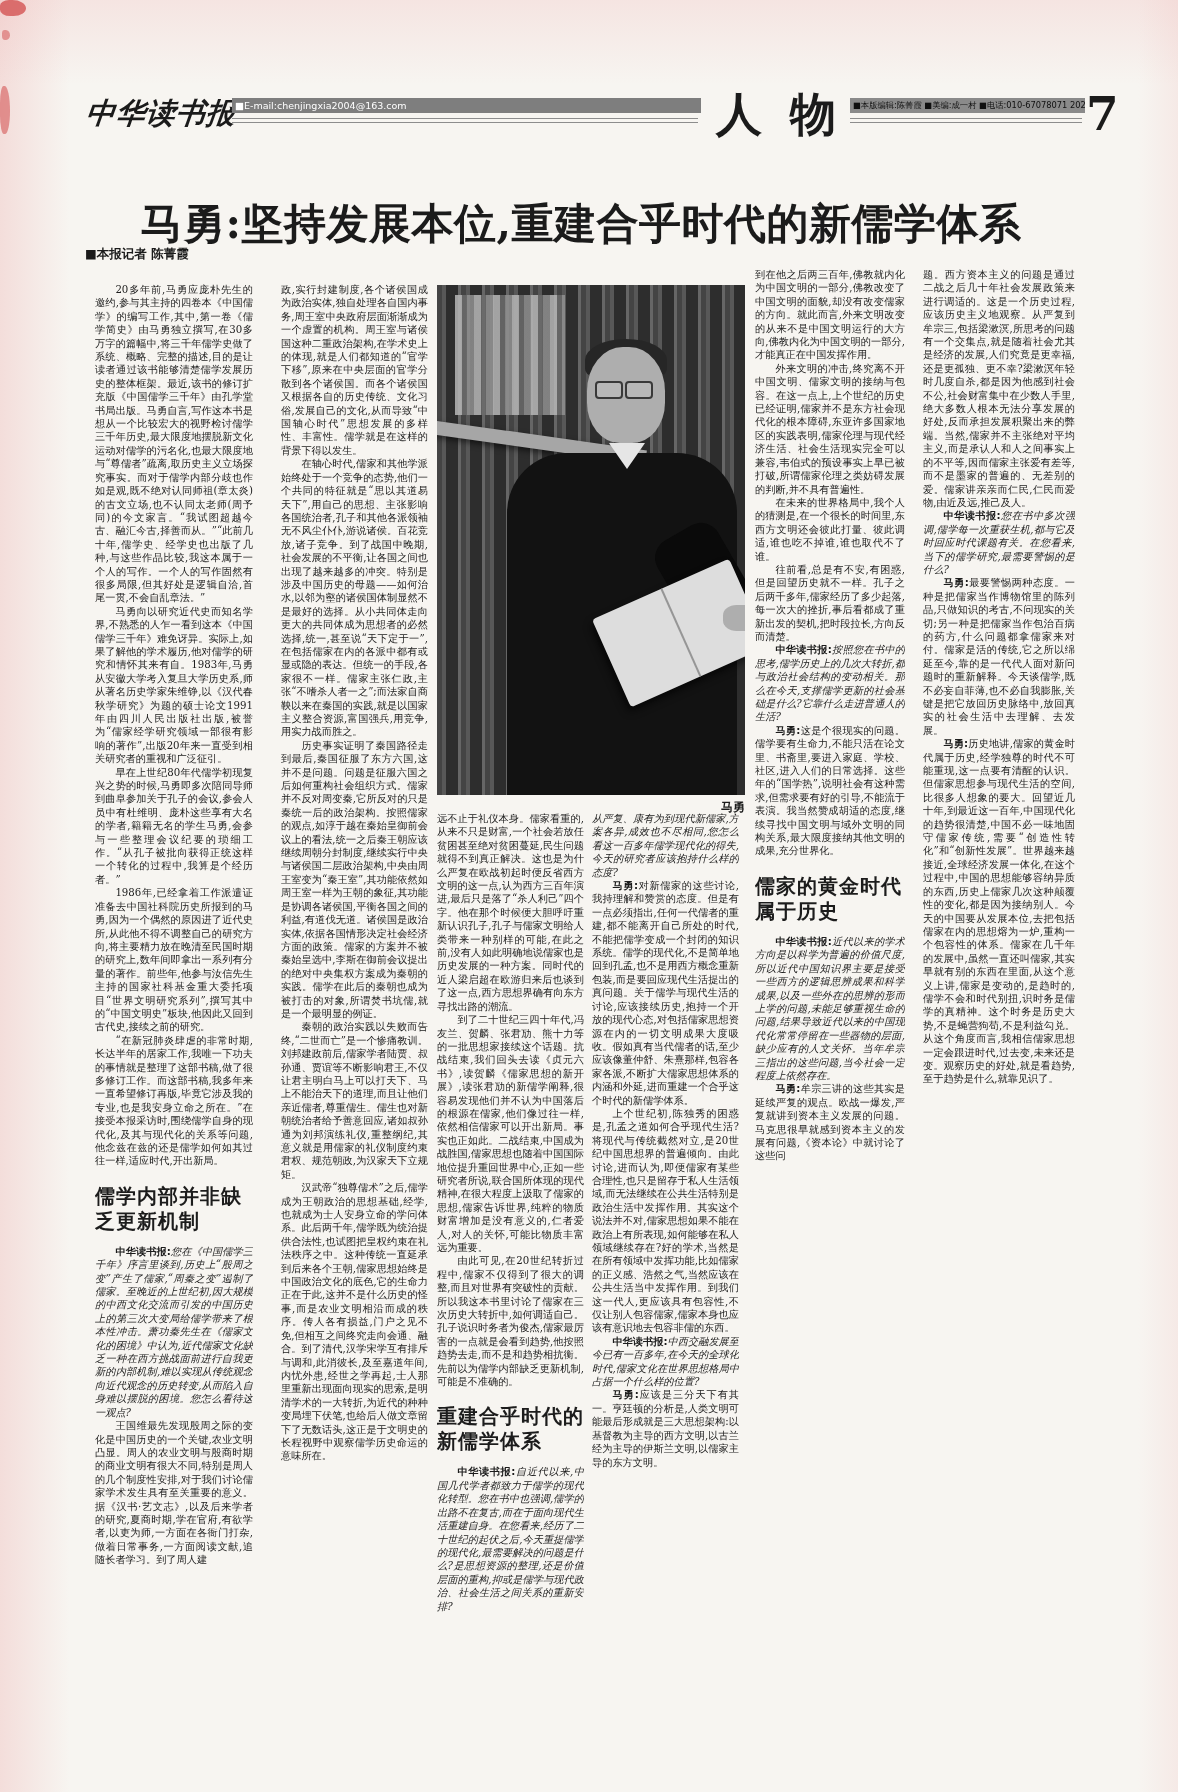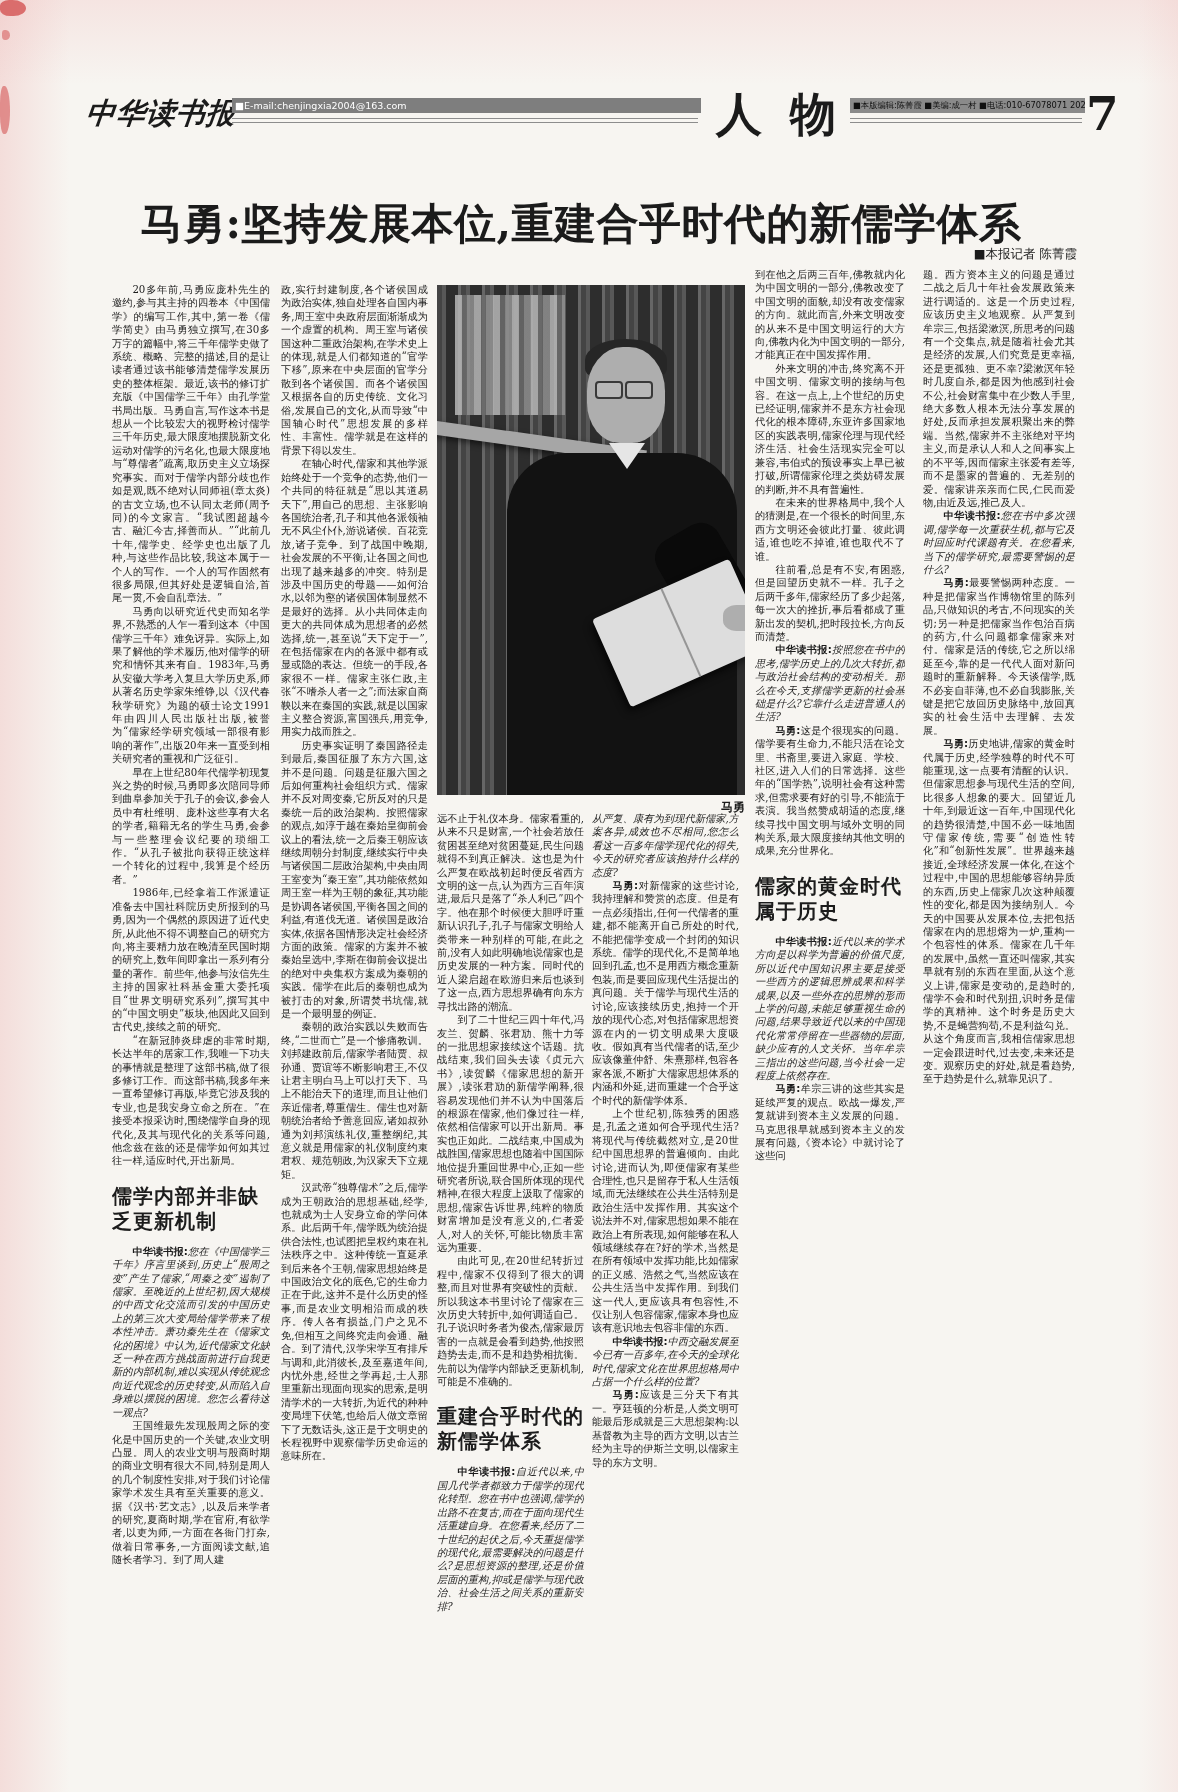--- a/index.html
+++ b/index.html
@@ -33,28 +33,28 @@
   .dbl-rule{position:absolute;height:3px;border-top:1px solid #8d8d8d;border-bottom:1px solid #8d8d8d;}
   .rule1{left:232px;top:118px;width:466px;}
   .rule2{left:850px;top:118px;width:232px;}
   .section-title{position:absolute;left:716px;top:84px;
     font-size:46px;font-weight:bold;letter-spacing:28px;white-space:nowrap;}
   .page-num{position:absolute;left:1086px;top:86px;font-size:47px;font-weight:bold;}
 
   
   .headline{position:absolute;left:85px;top:196px;width:992px;text-align:center;
     font-size:42px;font-weight:bold;white-space:nowrap;letter-spacing:0.5px;}
-  .byline{position:absolute;left:85px;top:246px;width:992px;text-align:right;
-    font-size:12.5px;font-weight:normal;
+  .byline{position:absolute;left:85px;top:246px;width:992px;text-align:left;
+    font-size:12.5px;font-weight:bold;
     font-family:"DejaVu Sans","Liberation Sans",sans-serif;}
 
   
   .col{position:absolute;overflow:hidden;text-align:justify;
     font-size:10.2px;line-height:13.4px;color:#1c1c1c;}
-  #col0{left:112px; top:283px;width:158px;height:1362px;}
+  #col0{left:95px; top:283px;width:158px;height:1362px;}
   #col1{left:281px;top:283px;width:147px;height:1362px;}
   #col2{left:437px;top:812px;width:147px;height:848px;}
   #col3{left:592px;top:812px;width:147px;height:872px;}
   #col4{left:755px;top:268px;width:150px;height:1456px;}
   #col5{left:923px;top:268px;width:152px;height:1458px;}
   .col p{margin:0;text-indent:2em;}
   .col p.cont{text-indent:0;}
   .col .blk-q{font-style:italic;}
   .col .blk-q .lead,.col .blk-a .lead{font-style:normal;font-weight:bold;
     font-family:"DejaVu Sans","Liberation Sans",sans-serif;}

